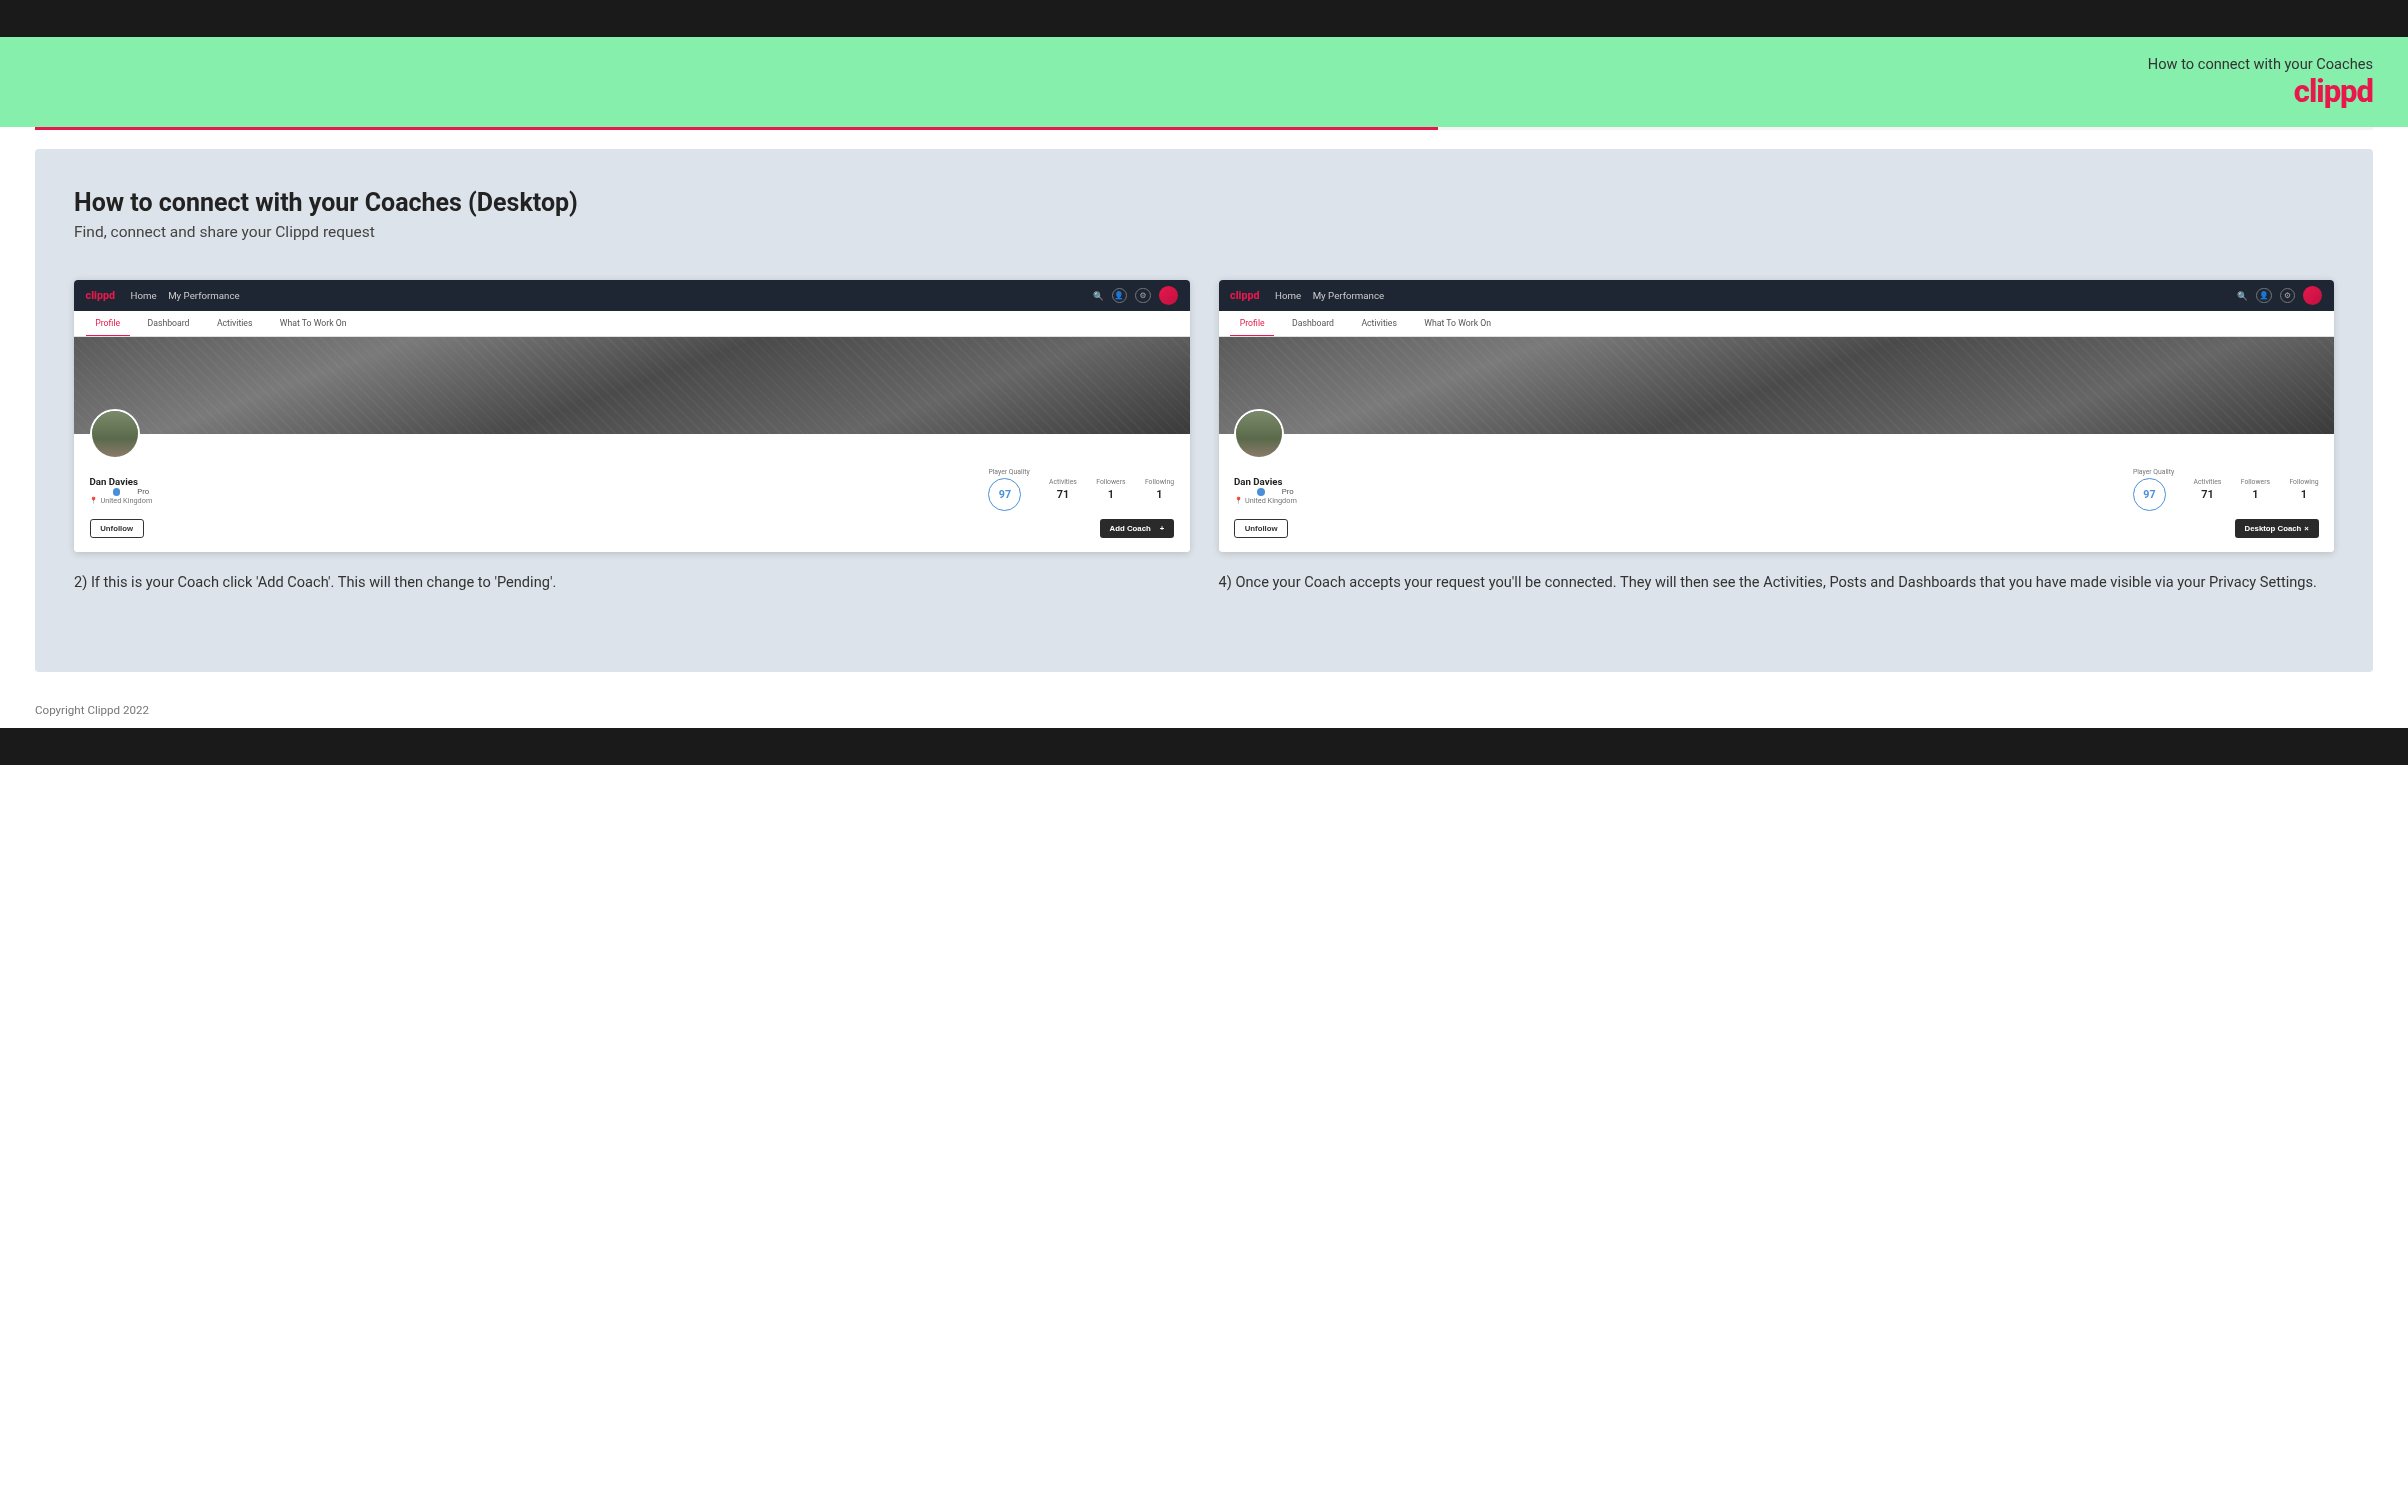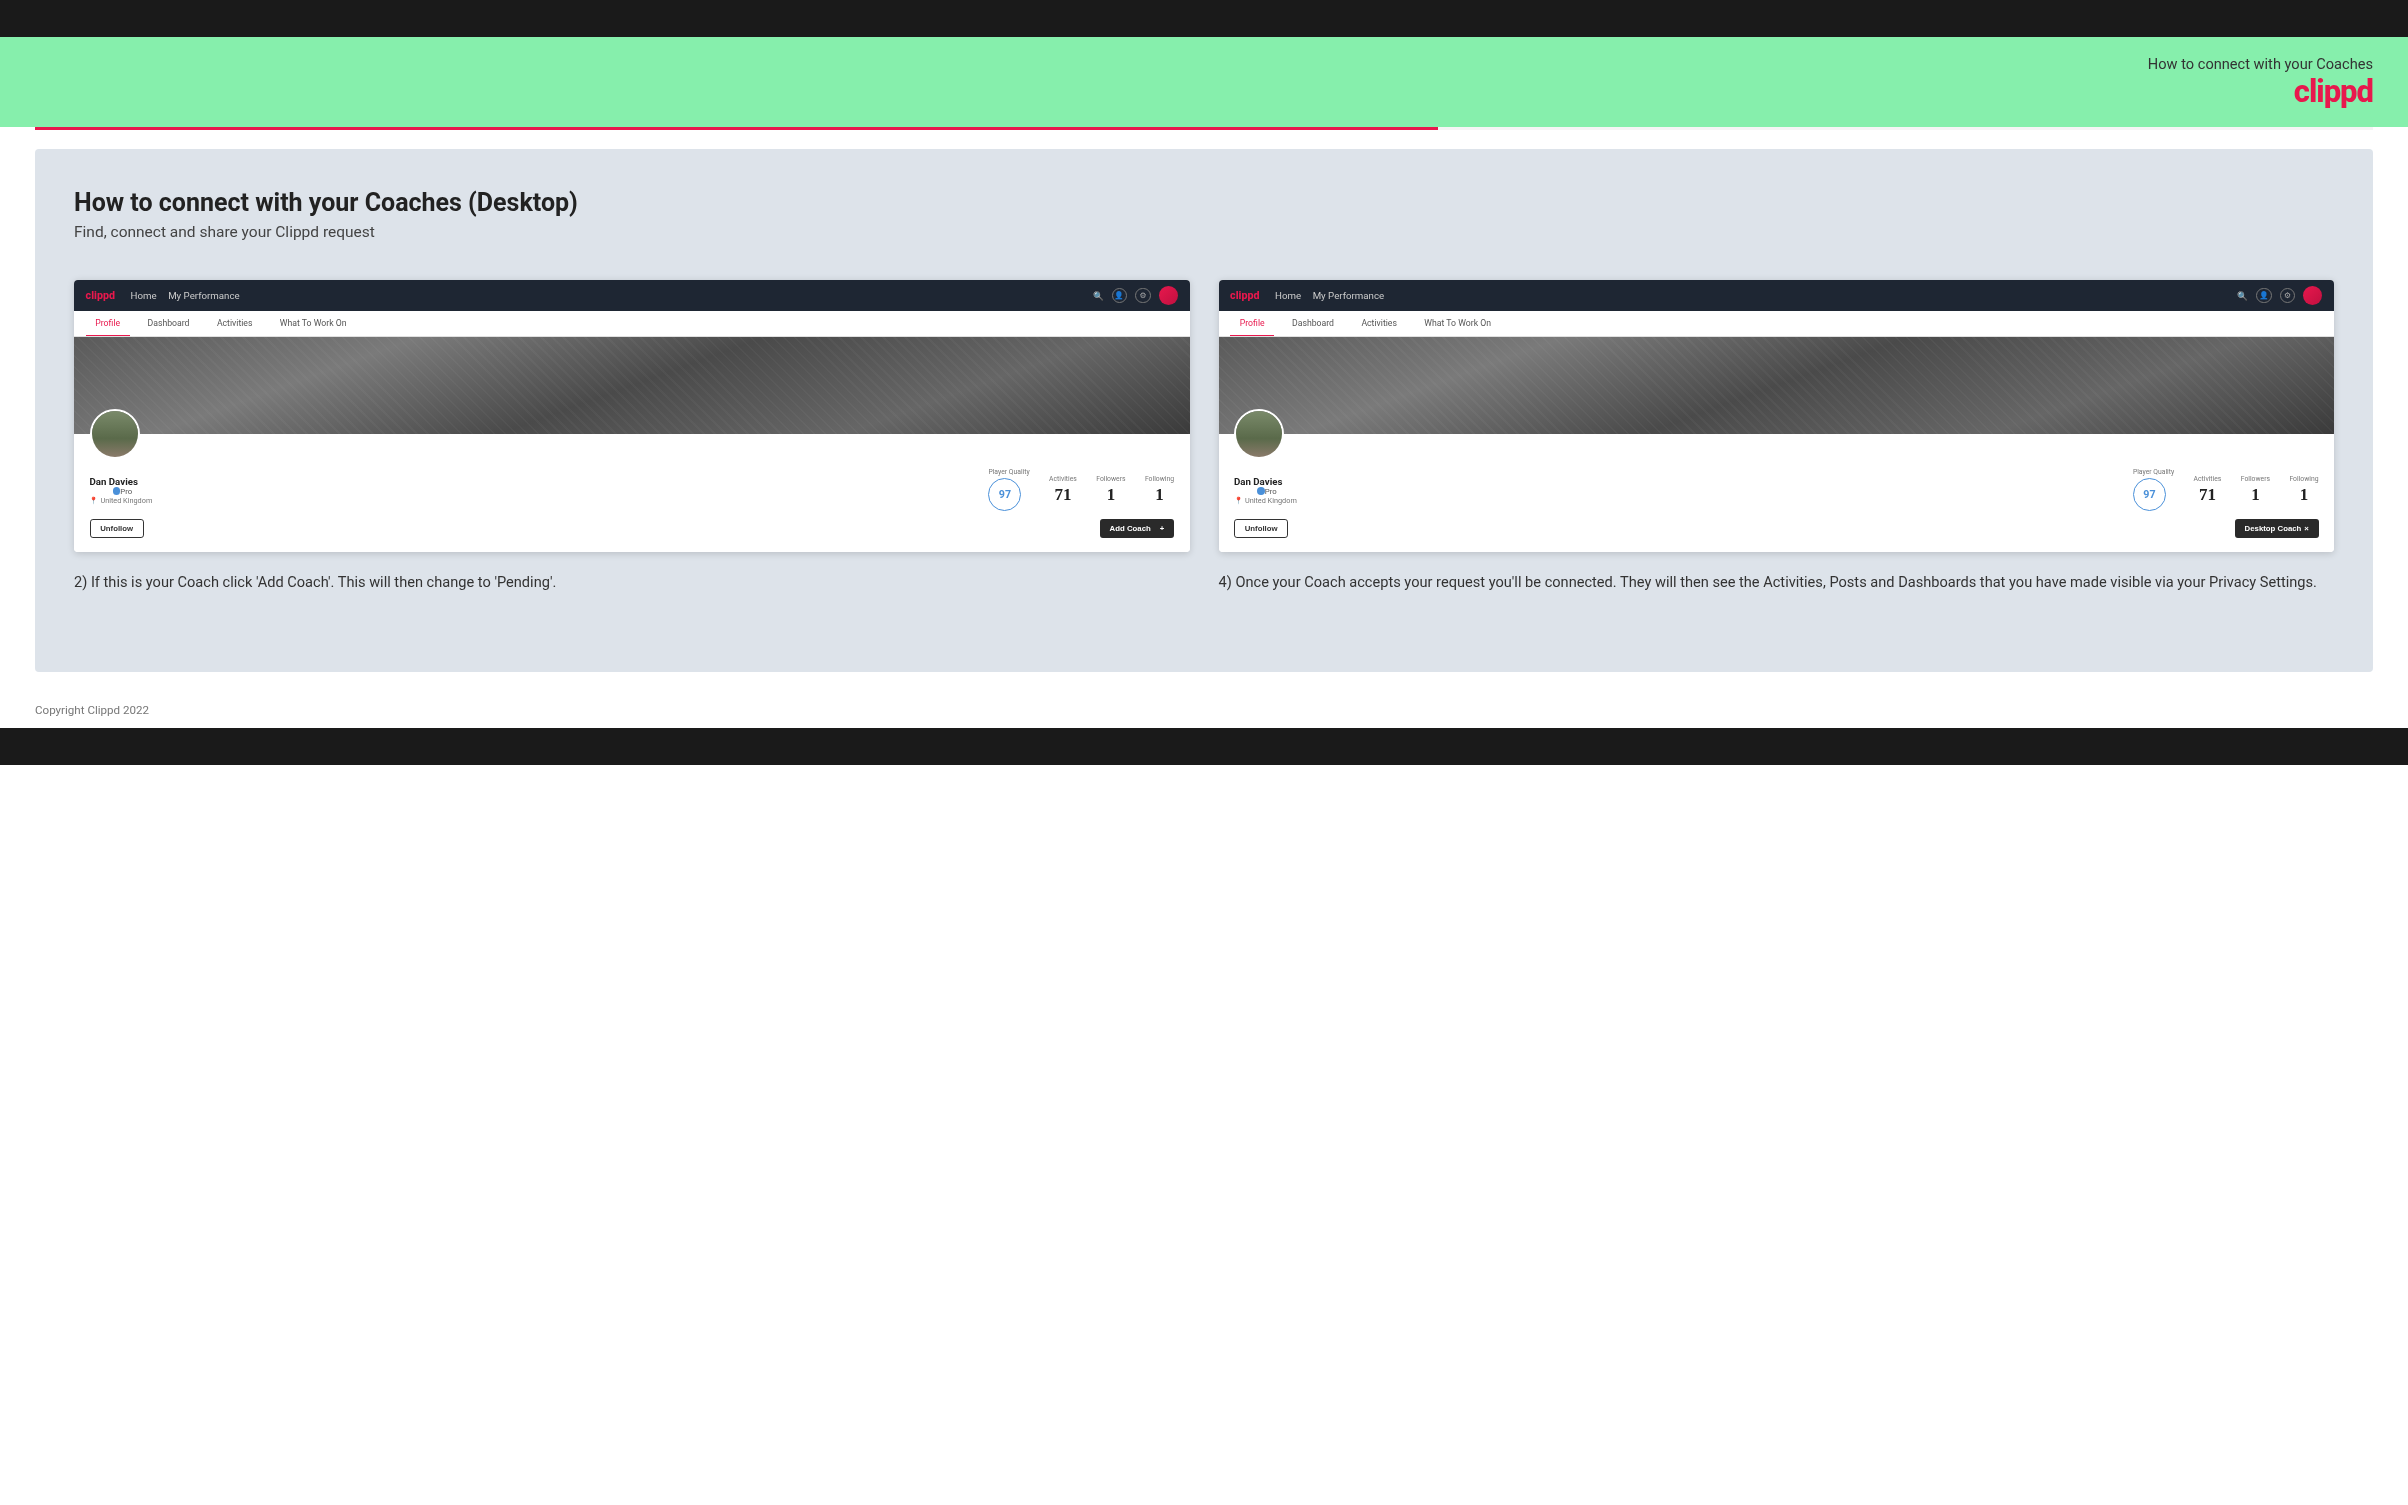--- a/index.html
+++ b/index.html
@@ -192,21 +192,22 @@
       flex: 1;
     }
     .mock-player-name {
       font-size: 9.7px;
       font-weight: 700;
       color: #222;
       margin-top: 1.9px;
     }
     .mock-player-badge {
       display: flex;
-      gap: 0;
+      align-items: center;
+      gap: 17px;
       font-size: 7.8px;
       color: #555;
       padding-left: 23px;
     }
     .mock-badge-dot {
       width: 7.8px;
       height: 7.8px;
       border-radius: 50%;
       background: #4a90d9;
       display: inline-block;
@@ -218,24 +219,23 @@
 
     .mock-stat-item {
       text-align: center;
     }
     .mock-stat-label {
       font-size: 6.8px;
       color: #777;
       margin-bottom: 1.9px;
     }
     .mock-stat-value {
-      font-size: 17px;
+      font-size: 11px;
       font-weight: 600;
       color: #222;
-      font-family: Liberation Serif, serif;
     }
 
     .mock-quality-circle {
       width: 33px;
       height: 33px;
       border-radius: 50%;
       border: 1.9px solid #4a90d9;
       display: flex;
       align-items: center;
       justify-content: center;

